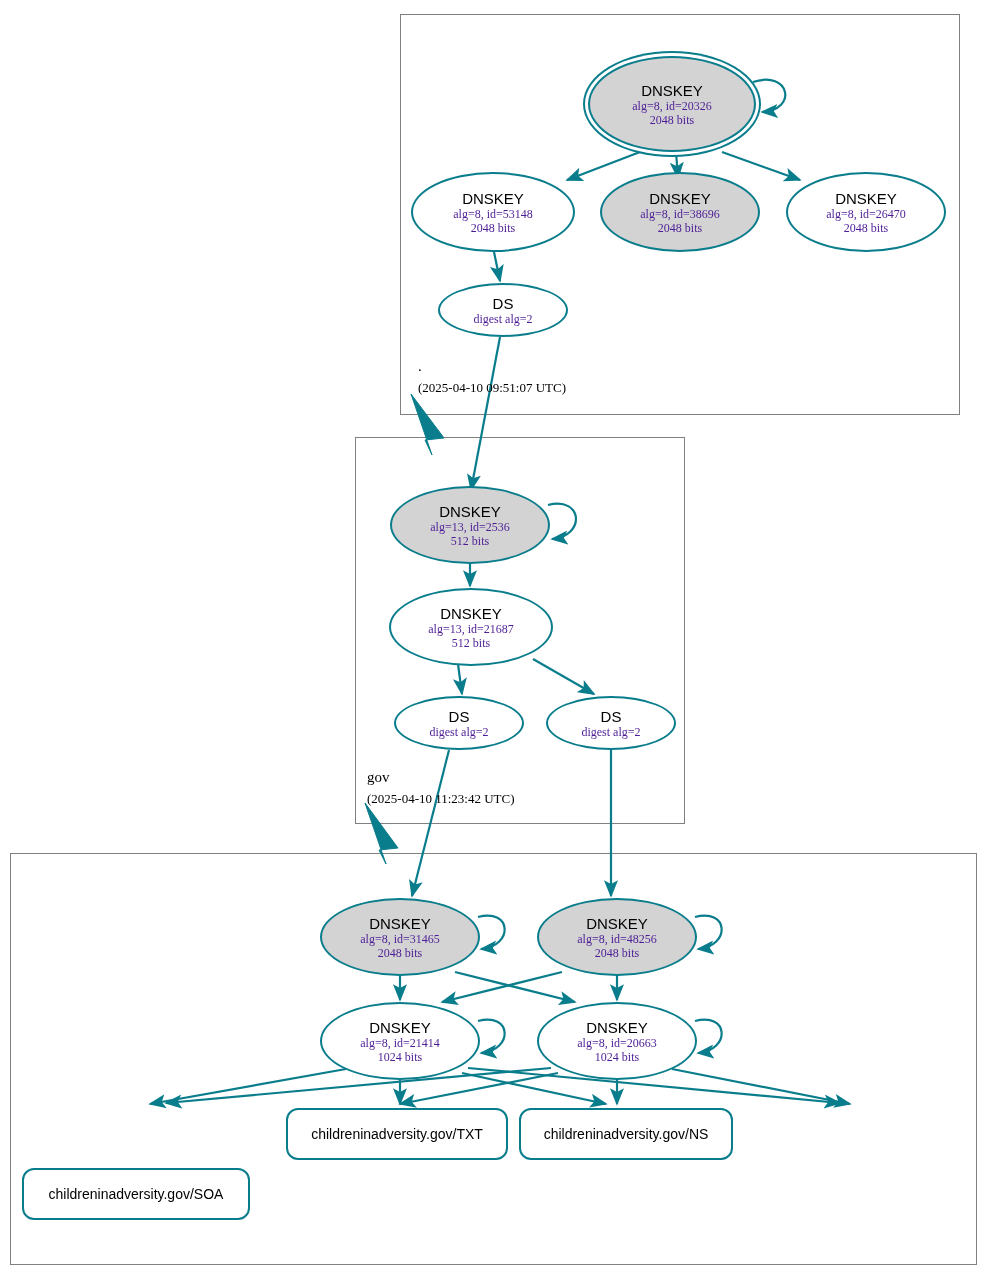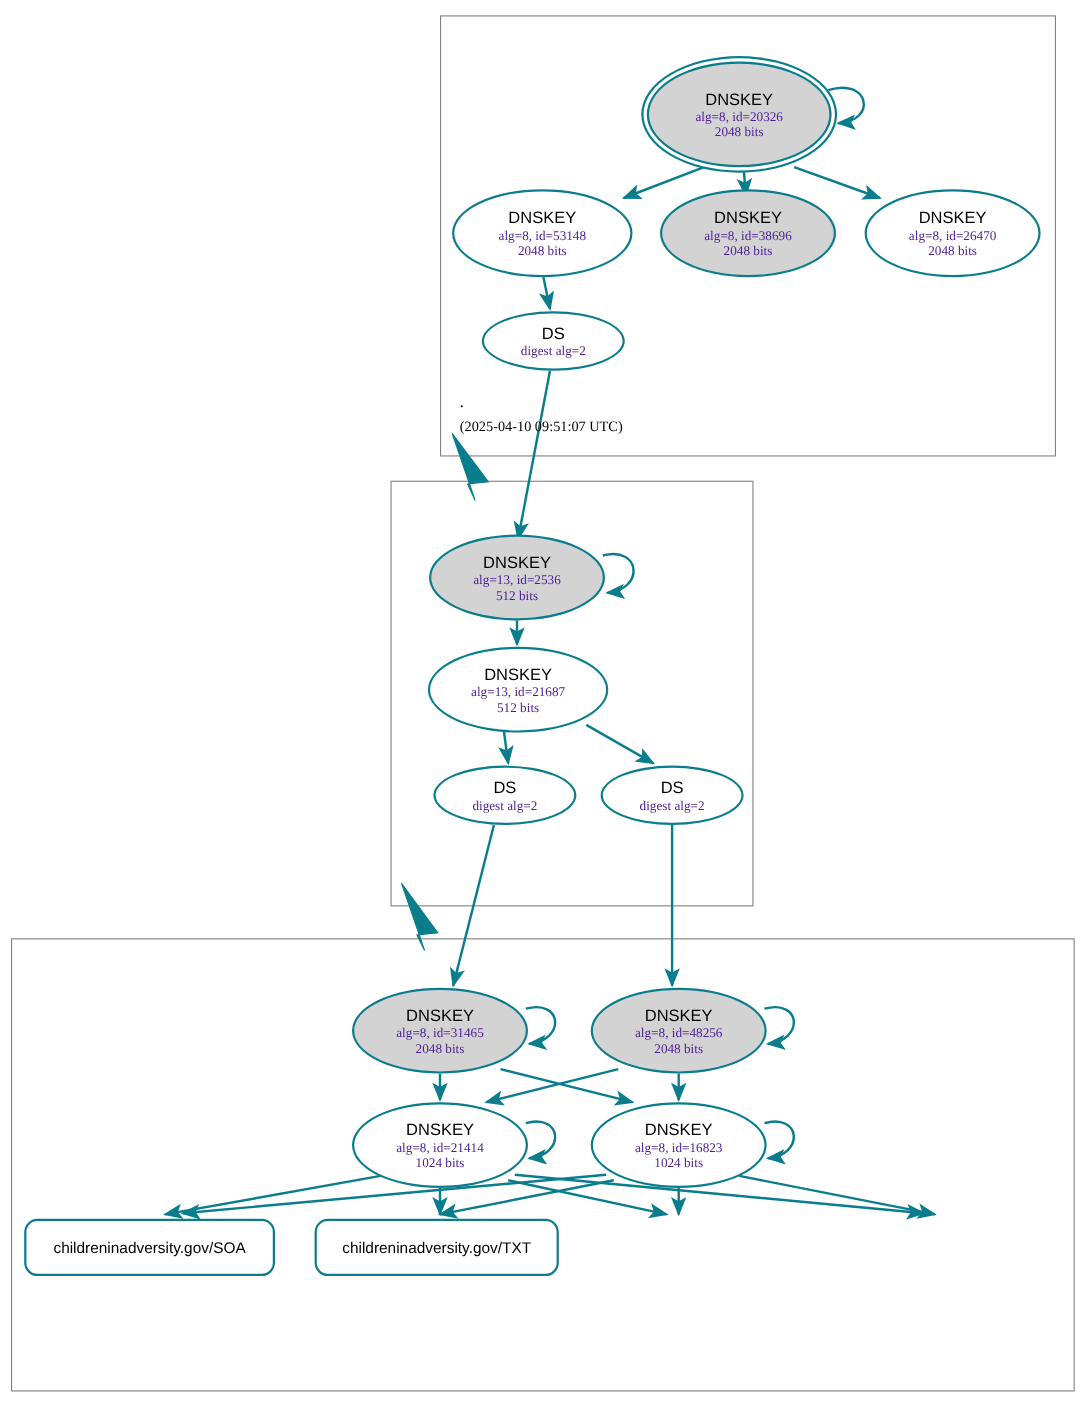--- a/index.html
+++ b/index.html
@@ -212,20 +212,24 @@
   <div class="node ellipse" style="left:394px; top:696px; width:130px; height:54px;">
     <div class="n-title">DS</div>
     <div class="n-sub">digest alg=2</div>
   </div>
 
   <div class="node ellipse" style="left:546px; top:696px; width:130px; height:54px;">
     <div class="n-title">DS</div>
     <div class="n-sub">digest alg=2</div>
   </div>
 
+  <div class="zone-label" style="left:367px; top:768px;">
+    <div class="zone-name">gov</div>
+    <div class="zone-time">(2025-04-10 11:23:42 UTC)</div>
+  </div>
 
   <div class="node ellipse shaded" style="left:320px; top:898px; width:160px; height:78px;">
     <div class="n-title">DNSKEY</div>
     <div class="n-sub">alg=8, id=31465</div>
     <div class="n-sub">2048 bits</div>
   </div>
 
   <div class="node ellipse shaded" style="left:537px; top:898px; width:160px; height:78px;">
     <div class="n-title">DNSKEY</div>
     <div class="n-sub">alg=8, id=48256</div>
@@ -233,25 +237,28 @@
   </div>
 
   <div class="node ellipse" style="left:320px; top:1002px; width:160px; height:78px;">
     <div class="n-title">DNSKEY</div>
     <div class="n-sub">alg=8, id=21414</div>
     <div class="n-sub">1024 bits</div>
   </div>
 
   <div class="node ellipse" style="left:537px; top:1002px; width:160px; height:78px;">
     <div class="n-title">DNSKEY</div>
-    <div class="n-sub">alg=8, id=16823</div>
+    <div class="n-sub">alg=8, id=20663</div>
     <div class="n-sub">1024 bits</div>
   </div>
 
-  <div class="node rrset" style="left:22px; top:1108px; width:228px; height:52px;">
+  <div class="node rrset" style="left:22px; top:1168px; width:228px; height:52px;">
     <div class="rrset-label">childreninadversity.gov/SOA</div>
   </div>
   <div class="node rrset" style="left:286px; top:1108px; width:222px; height:52px;">
     <div class="rrset-label">childreninadversity.gov/TXT</div>
   </div>
+  <div class="node rrset" style="left:519px; top:1108px; width:214px; height:52px;">
+    <div class="rrset-label">childreninadversity.gov/NS</div>
+  </div>
 
 
 </div>
 
 </body></html>

